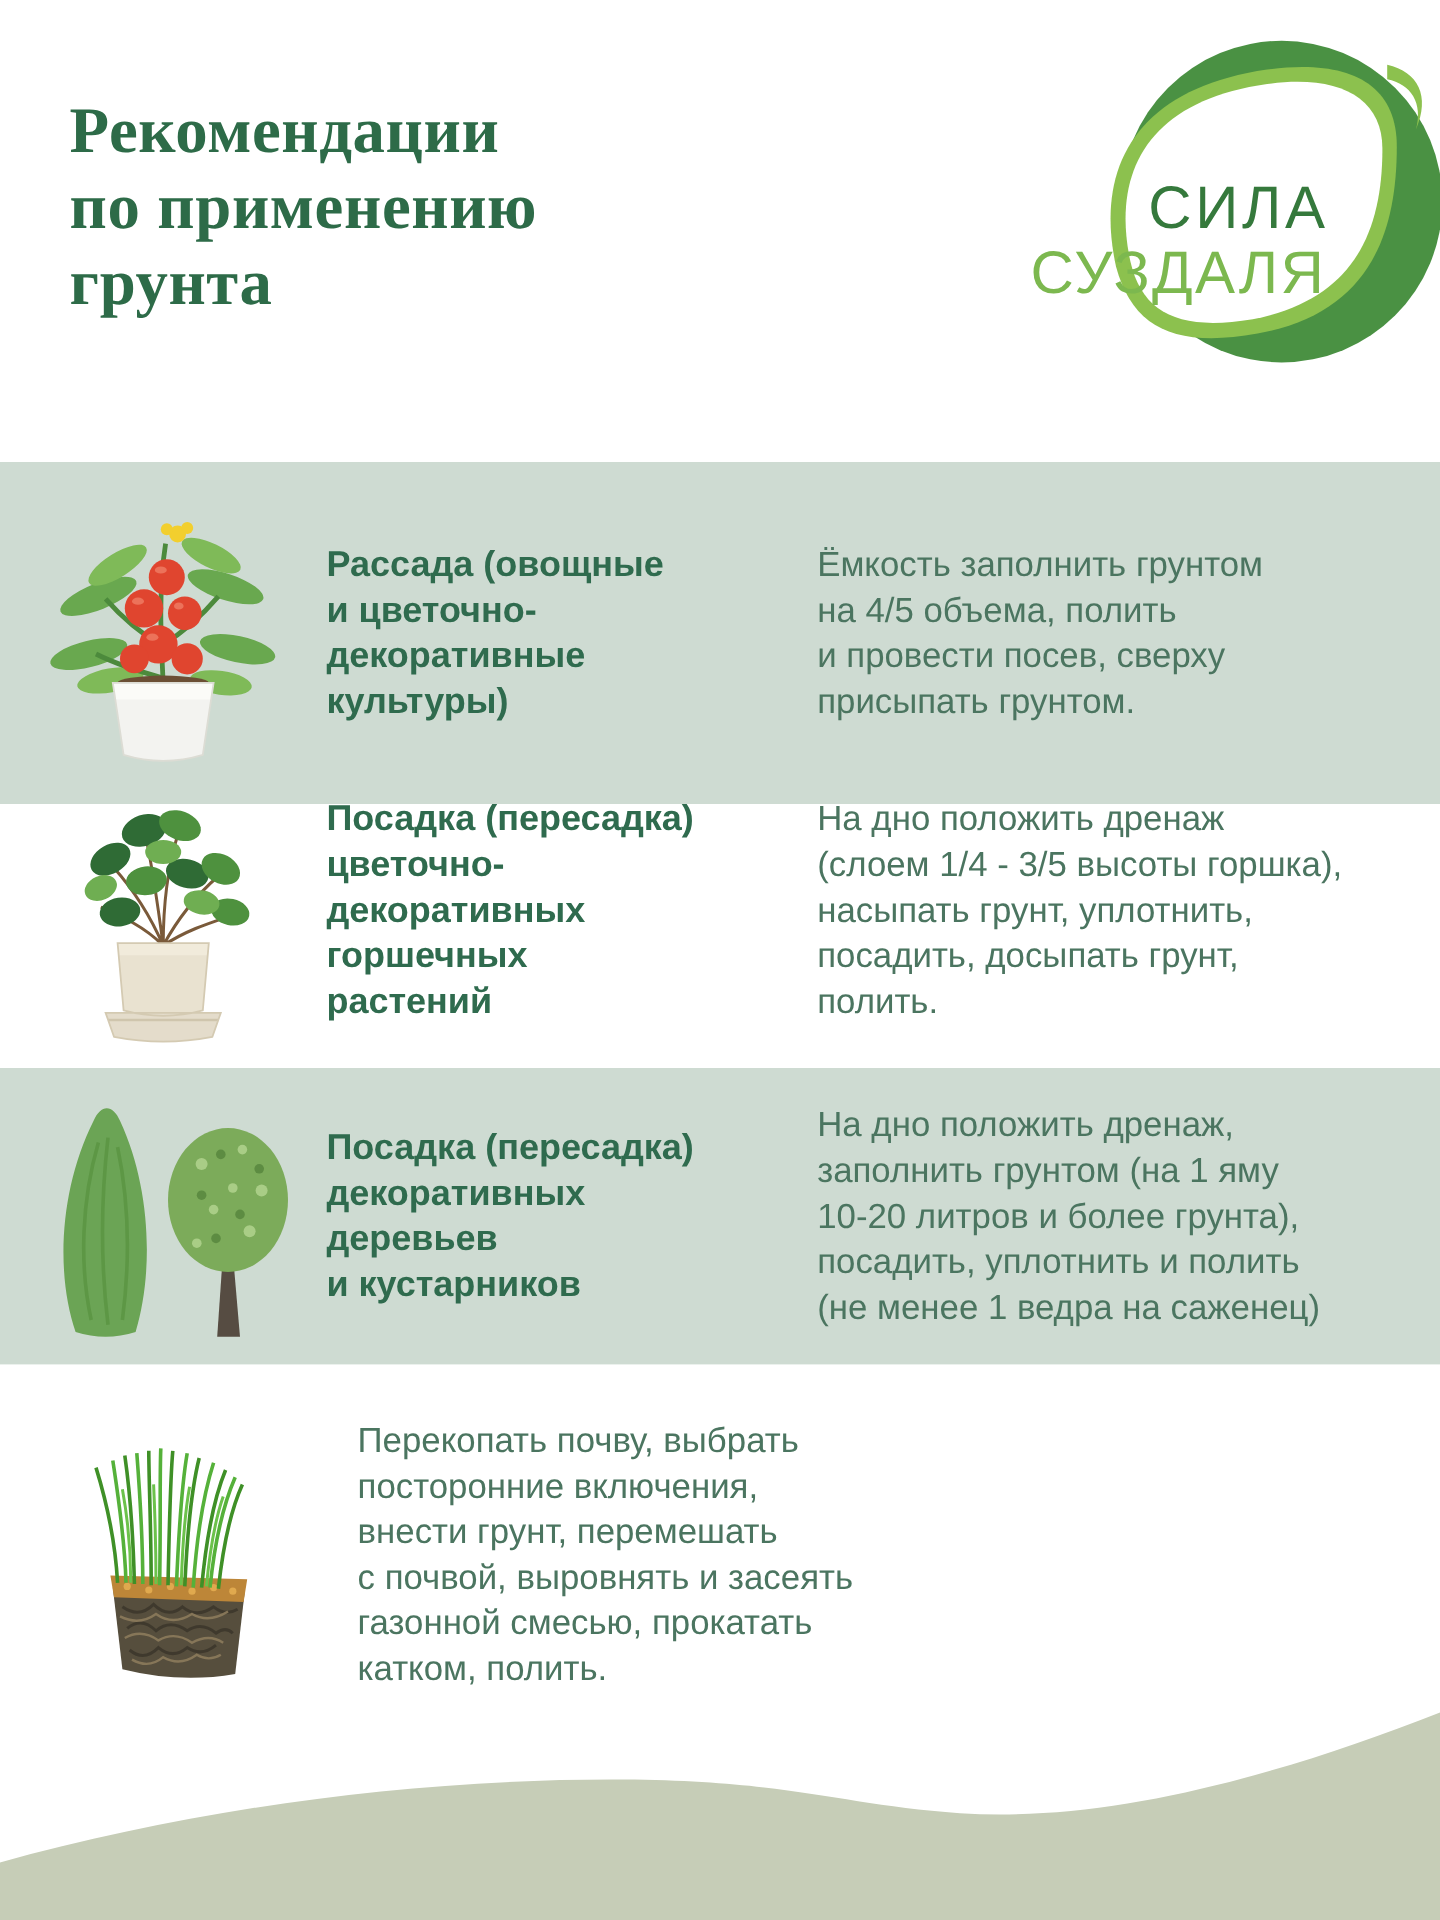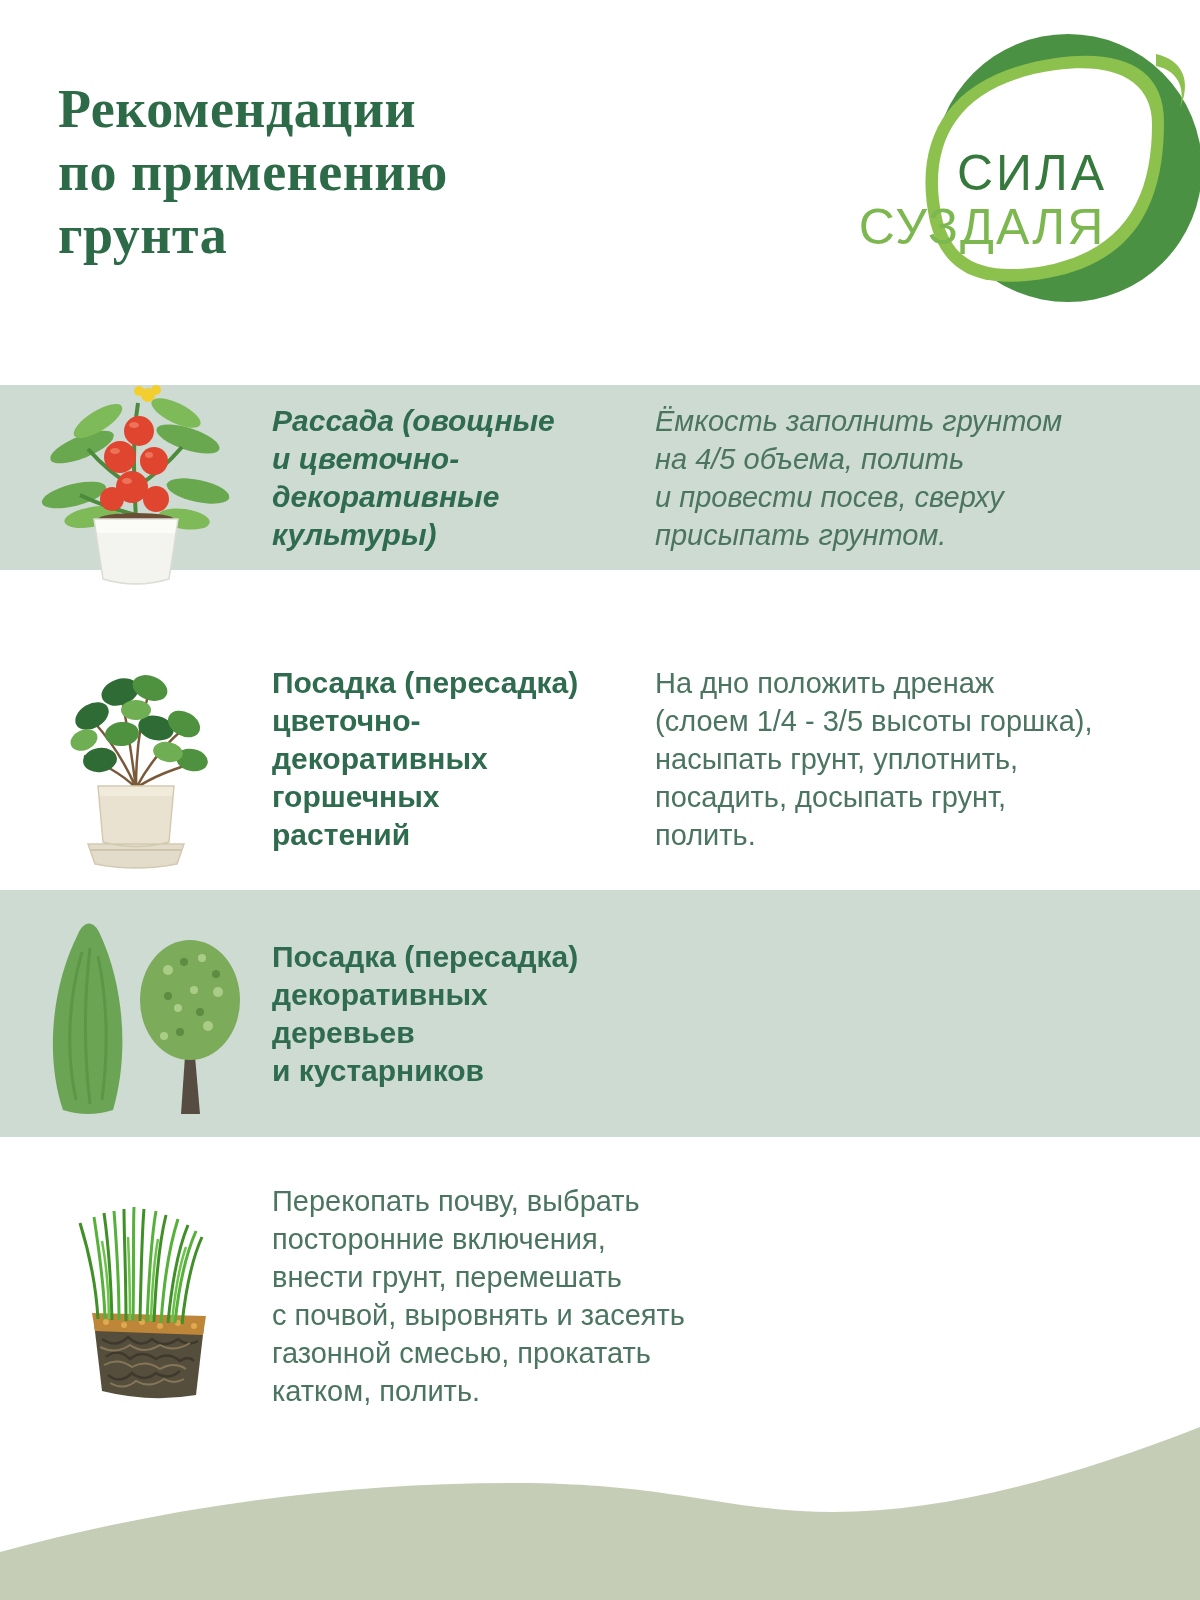--- a/index.html
+++ b/index.html
@@ -11,34 +11,34 @@
     position:absolute;left:58px;top:78px;width:620px;
     font-size:54px;line-height:63px;font-weight:bold;
     color:#2d6b48;white-space:pre-line;letter-spacing:.5px;font-family:Liberation Serif, serif;
   }
   .logo{position:absolute;left:860px;top:22px;width:360px;height:292px;}
   .row{
     position:absolute;left:0;width:1200px;
     display:flex;align-items:center;
   }
   .row.tinted{background:#cedbd2;}
-  .row-1{top:385px;height:185px;font-style:italic;}
+  .row-1{top:385px;height:285px;}
   .row-2{top:628px;height:262px;}
   .row-3{top:890px;height:247px;}
   .row-4{top:1137px;height:318px;}
   .col-img{width:272px;display:flex;justify-content:center;align-items:center;flex:none;}
   .col-heading{width:383px;flex:none;}
   .col-body{width:520px;flex:none;}
   .row-heading{
     font-size:30px;line-height:38px;font-weight:bold;
     color:#2f6b4e;white-space:pre-line;
   }
   .row-body{
     font-size:29px;line-height:38px;font-weight:normal;
-    color:#4b7560;white-space:pre-line;
+    color:#4b7560;white-space:pre-line;margin-left:26px;
   }
   .wave{position:absolute;left:0;bottom:0;width:1200px;height:180px;display:block;}
   svg{display:block;}
 </style>
 </head>
 <body>
 
 <div class="page-title">Рекомендации
 по применению
 грунта</div>
@@ -177,20 +177,27 @@
           <circle cx="162" cy="128" r="4"></circle>
       </g>
     </svg>
   </div>
   <div class="col-heading">
       <div class="row-heading">Посадка (пересадка)
 декоративных
 деревьев
 и кустарников</div>
     </div>
+  <div class="col-body">
+      <div class="row-body">На дно положить дренаж,
+заполнить грунтом (на 1 яму
+10-20 литров и более грунта),
+посадить, уплотнить и полить
+(не менее 1 ведра на саженец)</div>
+    </div>
 </div>
 
 <div class="row row-4">
   <div class="col-img">
     <svg width="200" height="214" viewBox="0 0 200 214">
       <path d="M58,134 L168,137 L160,206 Q114,214 66,202 Z" fill="#564e3d"></path>
       <g stroke="#3a352a" stroke-width="2.5" fill="none" opacity="0.8">
         <path d="M66,150 q14,10 26,-2 q12,12 24,2 q12,10 26,0 q10,8 20,2"></path>
         <path d="M70,168 q12,-10 24,2 q12,-10 26,0 q12,-8 24,2 q8,-6 14,0"></path>
         <path d="M72,186 q12,10 24,-2 q12,10 24,0 q12,8 24,-2"></path>

